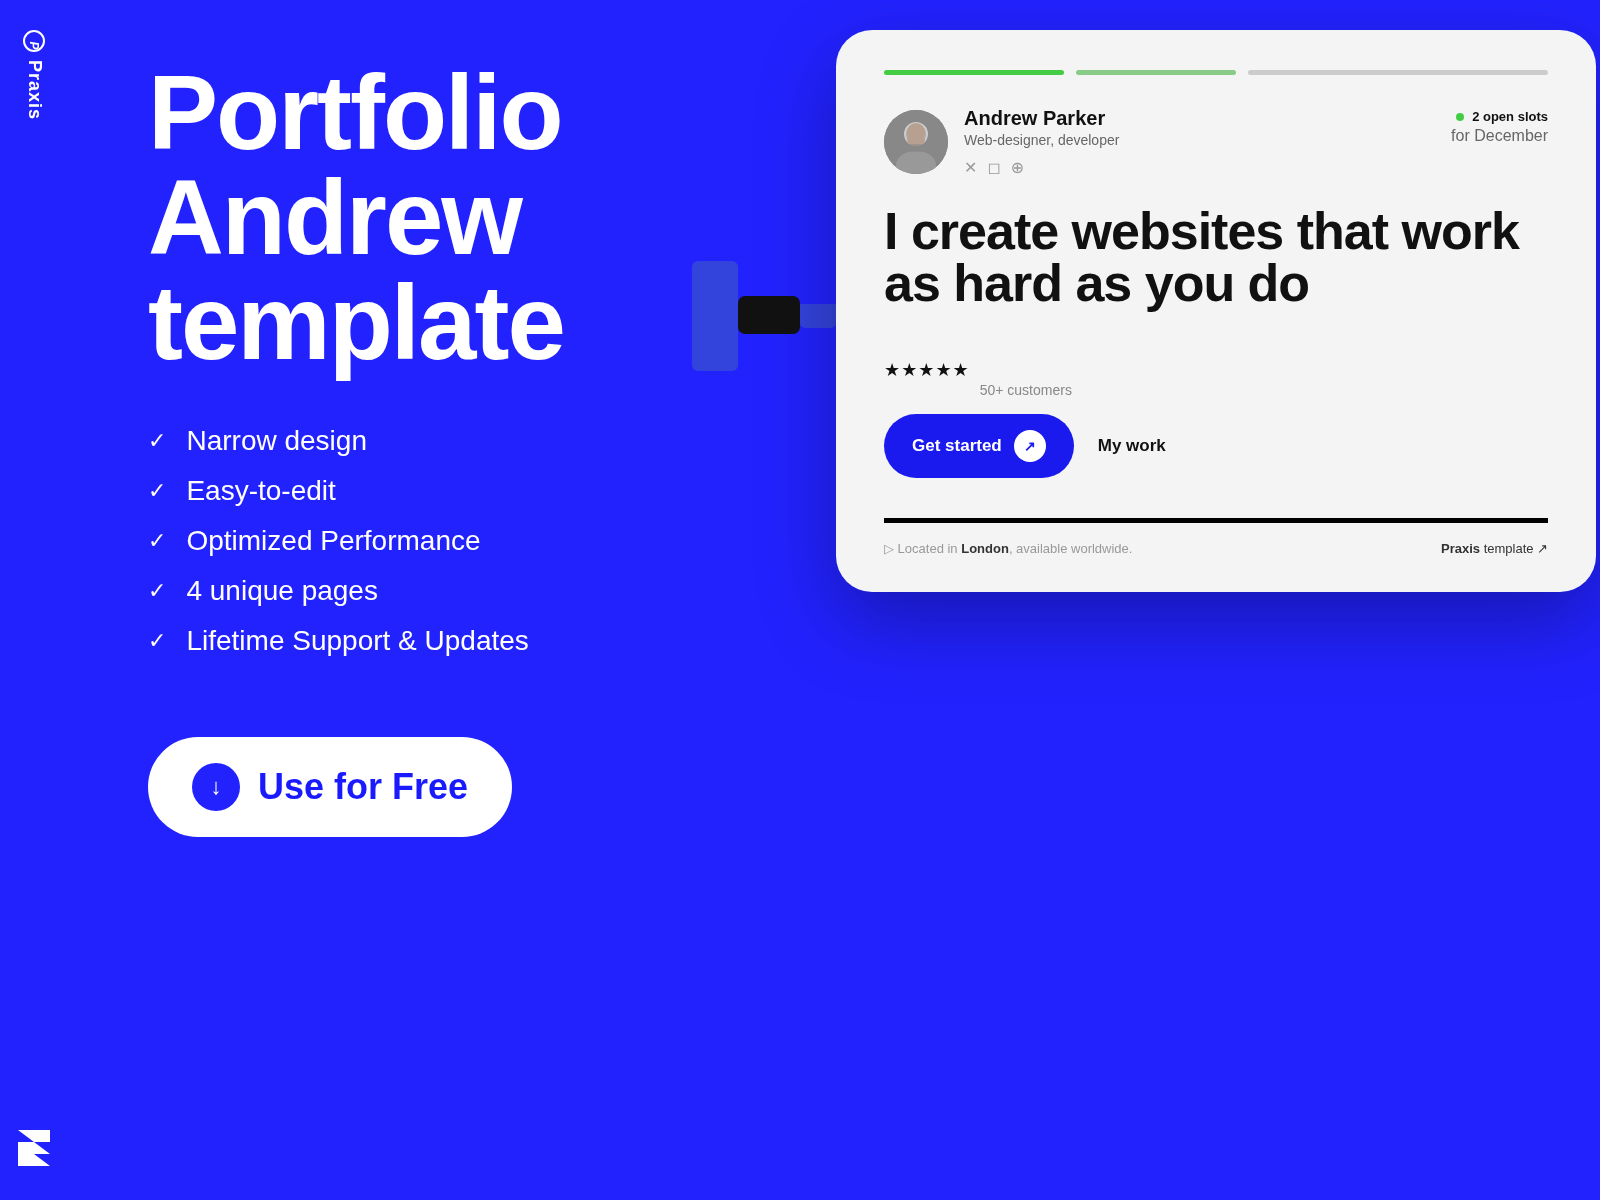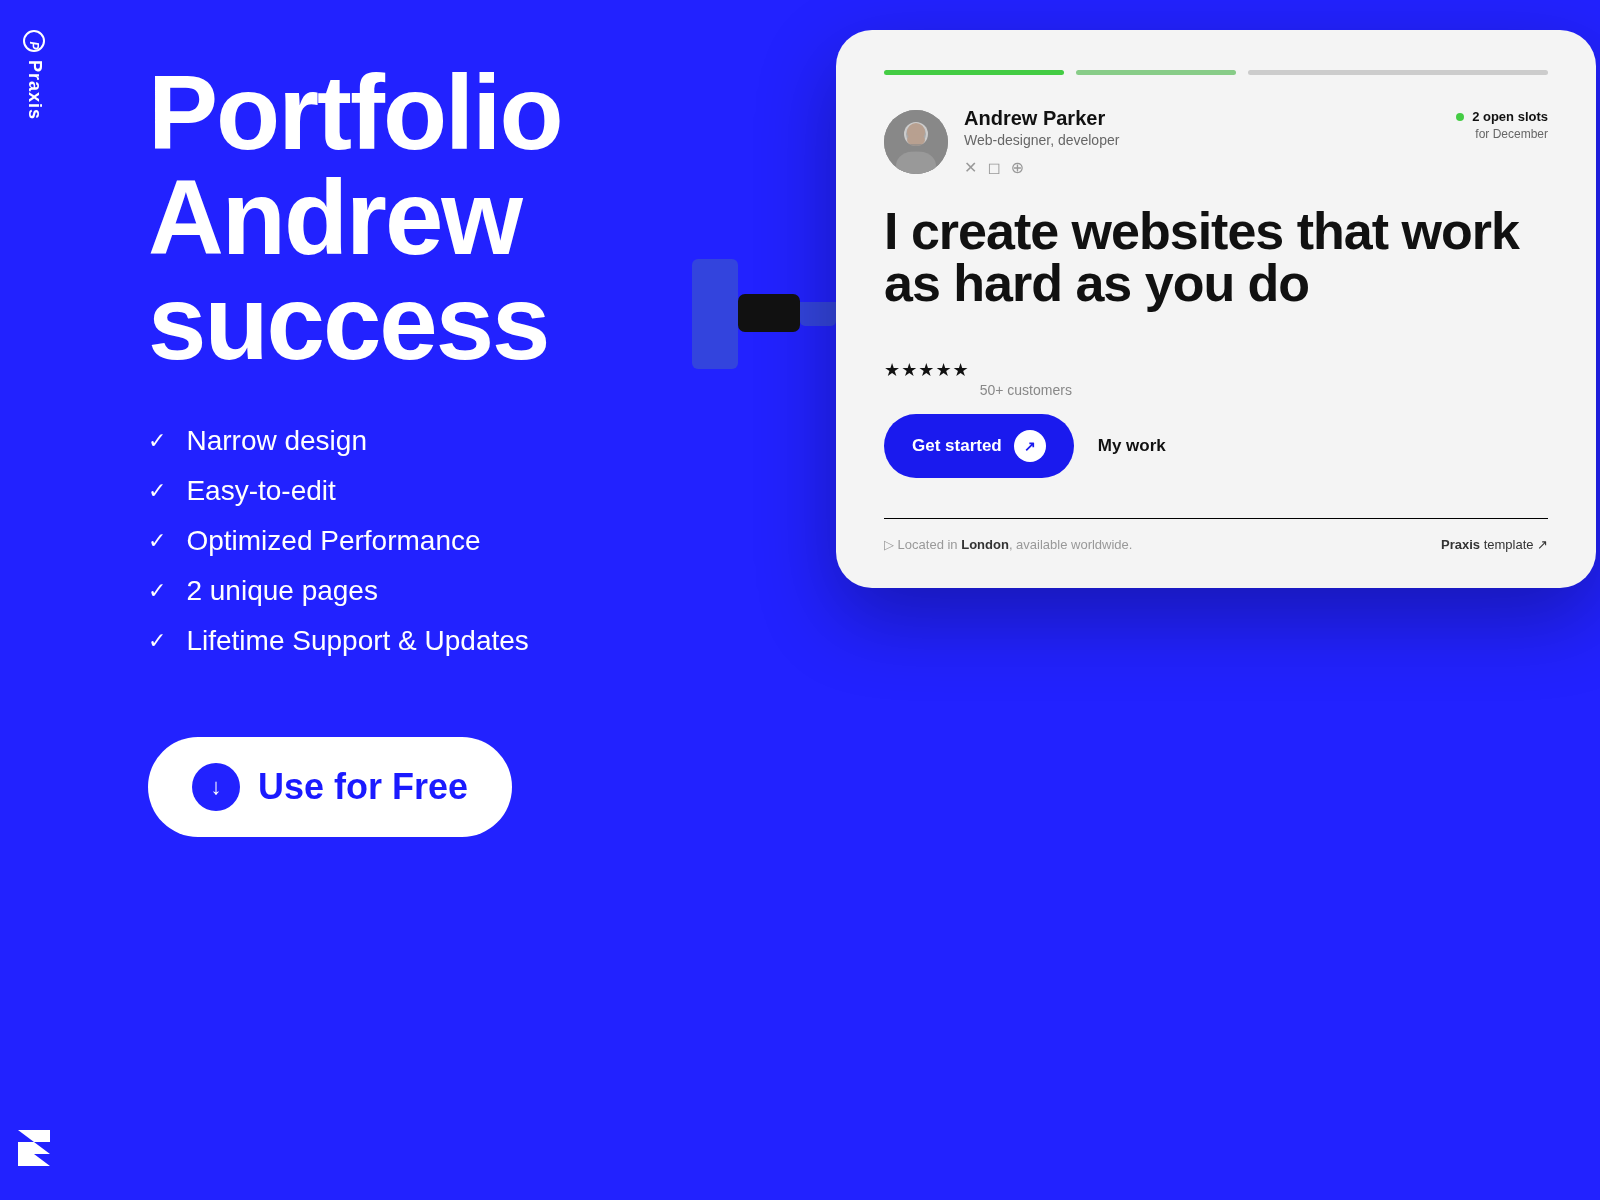--- a/index.html
+++ b/index.html
@@ -238,21 +238,21 @@
       margin-right: 4px;
     }
 
     .avail-text {
       font-size: 13px;
       font-weight: 700;
       color: #111;
     }
 
     .avail-sub {
-      font-size: 12px;
+      font-size: 16px;
       color: #666;
       margin-top: 2px;
     }
 
     
     .hero-text {
       font-size: 52px;
       font-weight: 900;
       color: #111;
       line-height: 1.0;
@@ -326,21 +326,21 @@
       font-size: 17px;
       font-weight: 600;
       color: #111;
       background: none;
       border: none;
       cursor: pointer;
     }
 
     
     .mockup-footer {
-      border-top: 1px solid #000000;
+      border-top: 5px solid #000000;
       padding: 18px 0 0;
       display: flex;
       justify-content: space-between;
       align-items: center;
     }
 
     .location-text {
       font-size: 13px;
       color: #999;
     }
@@ -379,39 +379,39 @@
     </svg>
   </div>
 </div>
 
 <div class="main">
 
   <div class="left-section">
     <h1 class="headline">
       <span>Portfolio</span><br>
       <span>Andrew</span><br>
-      <span>success</span>
+      <span>template</span>
     </h1>
 
     <ul class="features-list">
       <li>
         <span class="check-icon">✓</span>
         <span>Narrow design</span>
       </li>
       <li>
         <span class="check-icon">✓</span>
         <span>Easy-to-edit</span>
       </li>
       <li>
         <span class="check-icon">✓</span>
         <span>Optimized Performance</span>
       </li>
       <li>
         <span class="check-icon">✓</span>
-        <span>2 unique pages</span>
+        <span>4 unique pages</span>
       </li>
       <li>
         <span class="check-icon">✓</span>
         <span>Lifetime Support &amp; Updates</span>
       </li>
     </ul>
 
     <button class="cta-button">
       <span class="down-icon">↓</span>
       <span>Use for Free</span>

